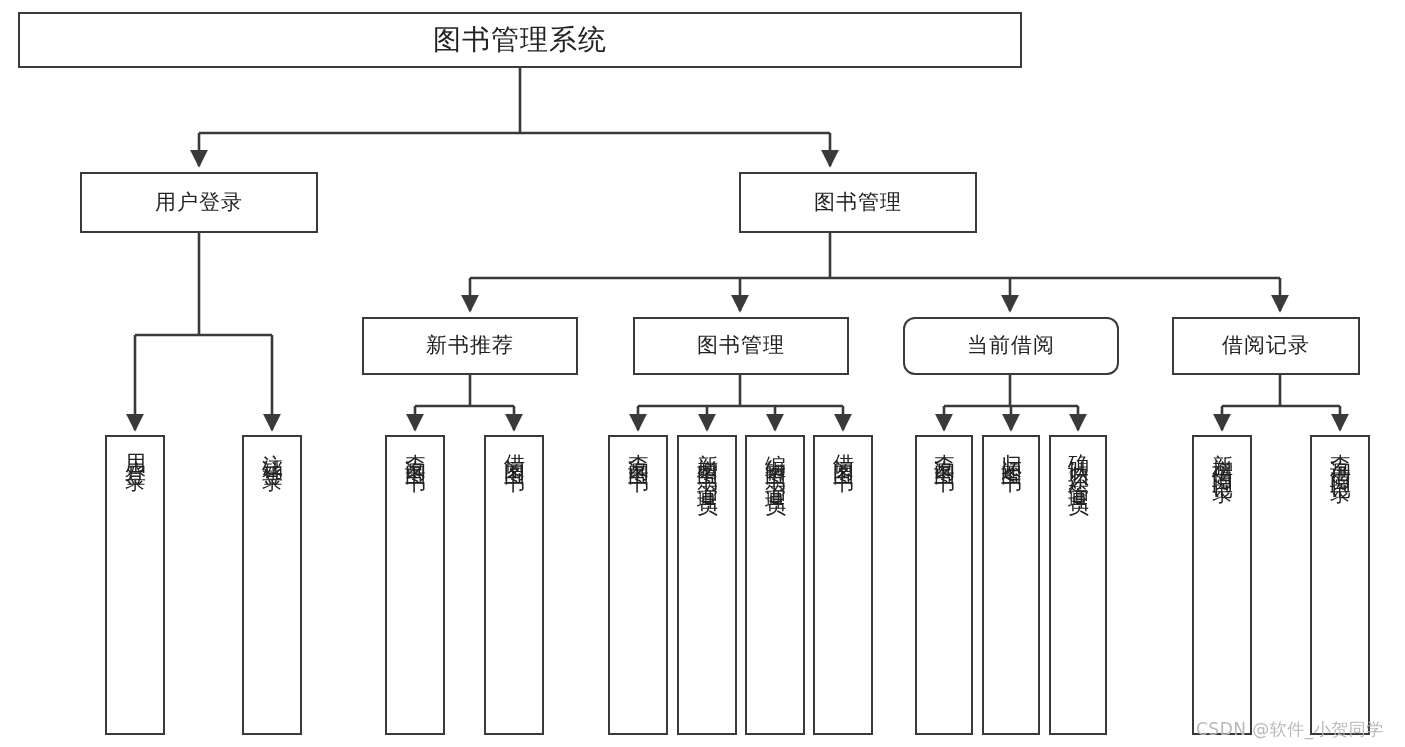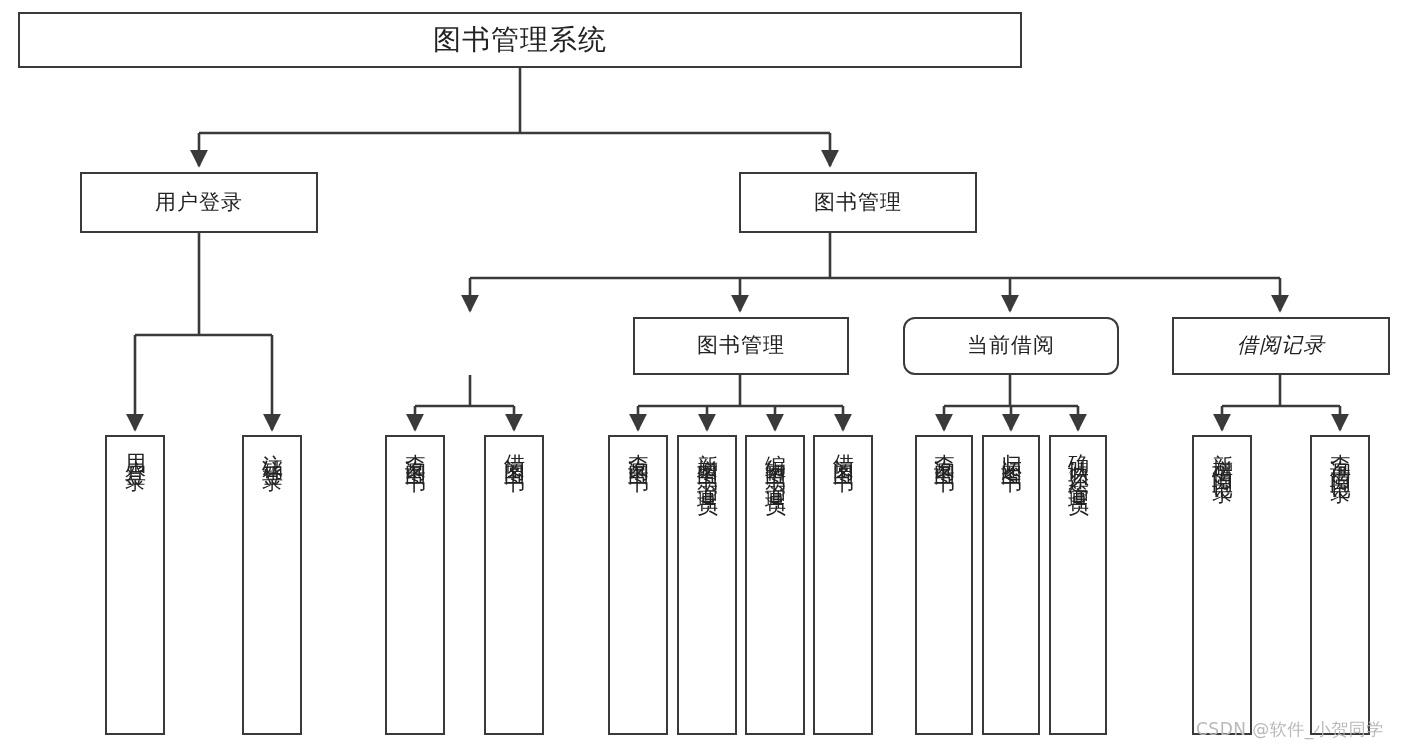--- a/index.html
+++ b/index.html
@@ -122,26 +122,27 @@
       <path d="M 1340 406 L 1340 430" marker-end="url(#arrow)"></path>
     </g>
   </svg>
 
   <div class="node horiz root" style="left:18px; top:12px; width:1004px; height:56px;">图书管理系统</div>
 
   <div class="node horiz" style="left:80px; top:172px; width:238px; height:61px;">用户登录</div>
 
   <div class="node horiz" style="left:711px; top:172px; width:238px; height:61px;margin-left:28px;">图书管理</div>
 
+  <div class="node horiz" style="left:362px; top:317px; width:216px; height:58px;">新书推荐</div>
 
   <div class="node horiz" style="left:633px; top:317px; width:216px; height:58px;">图书管理</div>
 
   <div class="node horiz" style="left:903px; top:317px; width:216px; height:58px;border-radius:12px;">当前借阅</div>
 
-  <div class="node horiz" style="left:1172px; top:317px; width:218px; height:58px;font-style:italic;">借阅记录</div>
+  <div class="node horiz" style="left:1172px; top:317px; width:188px; height:58px;">借阅记录</div>
 
   <div class="node vert" style="left:105px; top:435px; width:60px; height:300px;">
     <span class="vert-label">用户登录</span>
   </div>
 
   <div class="node vert" style="left:242px; top:435px; width:60px; height:300px;">
     <span class="vert-label">注销登录</span>
   </div>
 
   <div class="node vert" style="left:385px; top:435px; width:60px; height:300px;">

